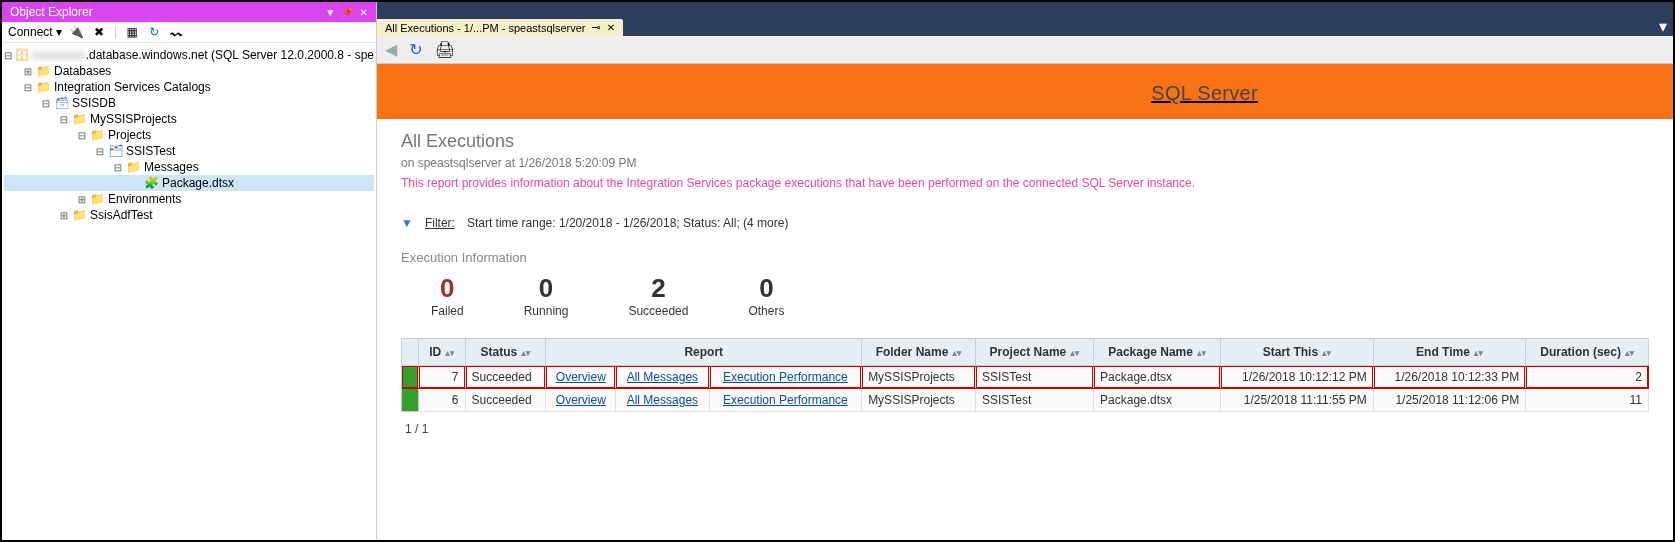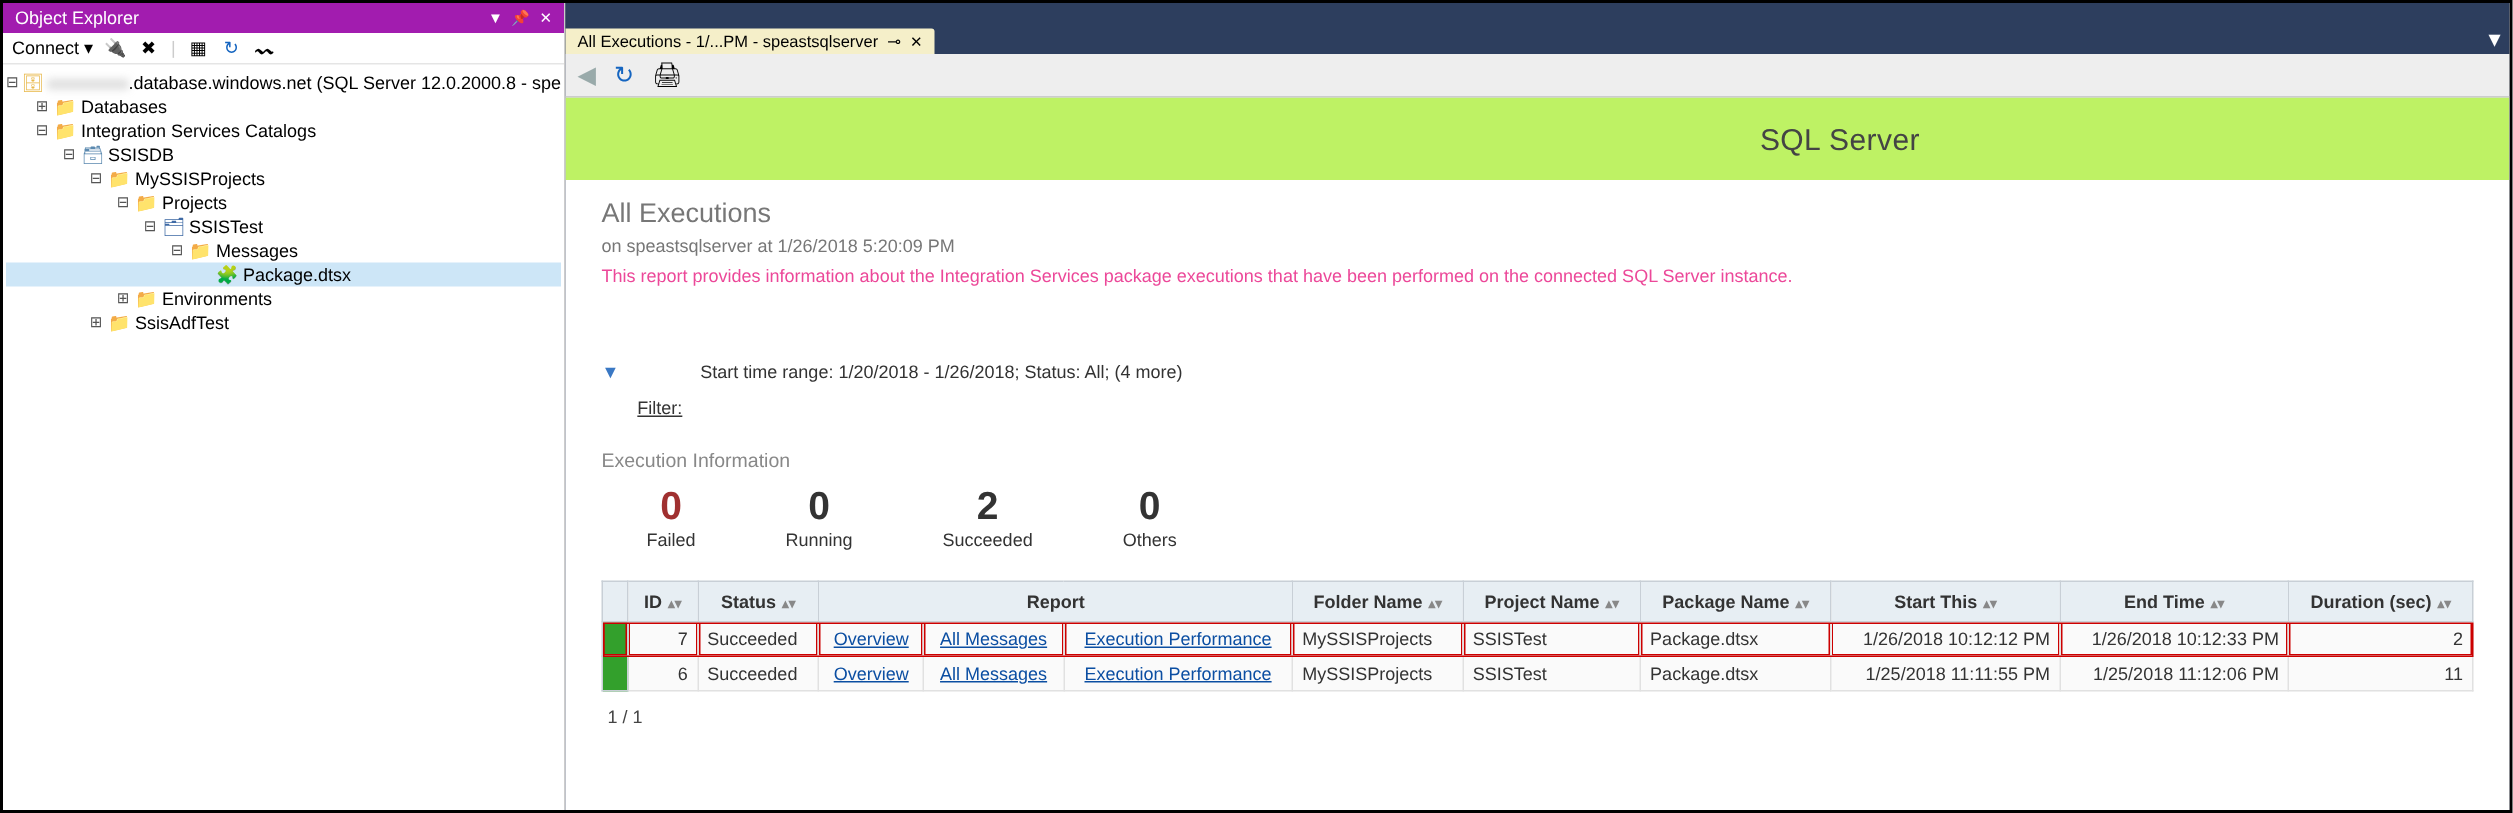--- a/index.html
+++ b/index.html
@@ -1,21 +1,21 @@
 <!DOCTYPE html>
 <html><head>
 <meta charset="utf-8">
 <style>
 * { box-sizing: border-box; margin: 0; padding: 0; font-family: 'Segoe UI', Tahoma, sans-serif; }
 body { width: 1675px; height: 542px; overflow: hidden; background: #fff; border: 2px solid #000; display: flex; flex-direction: column; }
 .main-area { display: flex; flex: 1; min-height: 0; }
 
 
 .left-panel { width: 375px; border-right: 1px solid #ccc; display: flex; flex-direction: column; background: #fff; }
-.panel-titlebar { background: #a21caf; color: #fff; font-size: 12px; padding: 3px 8px; display: flex; align-items: center; height: 20px; }
+.panel-titlebar { background: #d946ef; color: #fff; font-size: 12px; padding: 3px 8px; display: flex; align-items: center; height: 20px; }
 .panel-titlebar .title { flex: 1; }
 .panel-titlebar .ctl { margin-left: 6px; cursor: pointer; font-size: 10px; }
 .toolbar-row { display: flex; align-items: center; padding: 3px 6px; border-bottom: 1px solid #e5e5e5; font-size: 12px; gap: 8px; }
 .toolbar-row .sep { color: #ccc; }
 .toolbar-icon { width: 14px; height: 14px; display:inline-flex; align-items:center; justify-content:center; cursor:pointer; }
 
 .tree { padding: 4px 2px; font-size: 12px; color: #000; overflow: hidden; }
 .tree .node { white-space: nowrap; padding: 1px 0; display:flex; align-items:center; }
 .tree .node.selected { background: #cde6f7; }
 .tree .exp { display:inline-block; width:12px; text-align:center; color:#555; cursor:pointer; font-size:10px;}
@@ -27,29 +27,29 @@
 
 
 .right-panel { flex: 1; display: flex; flex-direction: column; background: #1e2a45; min-width:0;}
 .tab-strip { background: #2d3e5e; display:flex; align-items:flex-end; height: 34px; }
 .tab { background:#f5efc9; color:#000; font-size:11px; padding:2px 8px; display:flex; align-items:center; gap:6px; border-top-right-radius:2px; }
 .tab .close { cursor:pointer; font-size:10px; }
 .tab-strip .dd { margin-left:auto; color:#fff; padding:0 6px; cursor:pointer;}
 .doc-toolbar { background:#eee; border-bottom:1px solid #ccc; padding:4px 8px; display:flex; gap:12px; align-items:center;}
 .report-area { background:#ececec; flex:1; overflow:hidden; padding:0; }
 
-.report-header { background:#bef264; padding:18px 33px 14px; display:flex; }
+.report-header { background:#f97316; padding:18px 55px 14px; display:flex;text-decoration:underline; }
 .report-header .brand { margin-left:auto; font-size:20px; color:#444; font-weight:300; letter-spacing:0.3px; padding-right: 360px;}
 .report-body { padding: 12px 24px; font-size:12px; color:#333;}
 .report-body h1 { font-size:18px; font-weight:400; color:#777; margin-bottom:4px;}
 .report-body .sub { color:#777; font-size:12px; margin-bottom:6px;}
 .report-body .desc { color:#ec4899; font-size:12px; margin-bottom:26px;}
 .filter-row { display:flex; align-items:center; gap:12px; font-size:12px; margin-bottom:20px;}
 .filter-row .f-icon { color:#3a78c4;}
-.filter-row .f-label { text-decoration:underline; cursor:pointer;margin-top:48px;}
+.filter-row .f-label { text-decoration:underline; cursor:pointer;}
 .sec-title { color:#888; font-size:13px; margin-bottom:8px;}
 
 .counters { display:flex; gap:60px; margin-bottom:20px; margin-left:30px;}
 .counter { text-align:center; }
 .counter .num { font-size:26px; font-weight:600; }
 .counter .lbl { font-size:12px; color:#333;}
 .counter.failed .num { color:#a03030;}
 .counter.normal .num { color:#333;}
 
 .exec-table { width:100%; border-collapse:collapse; font-size:12px;border-radius:11px;}

